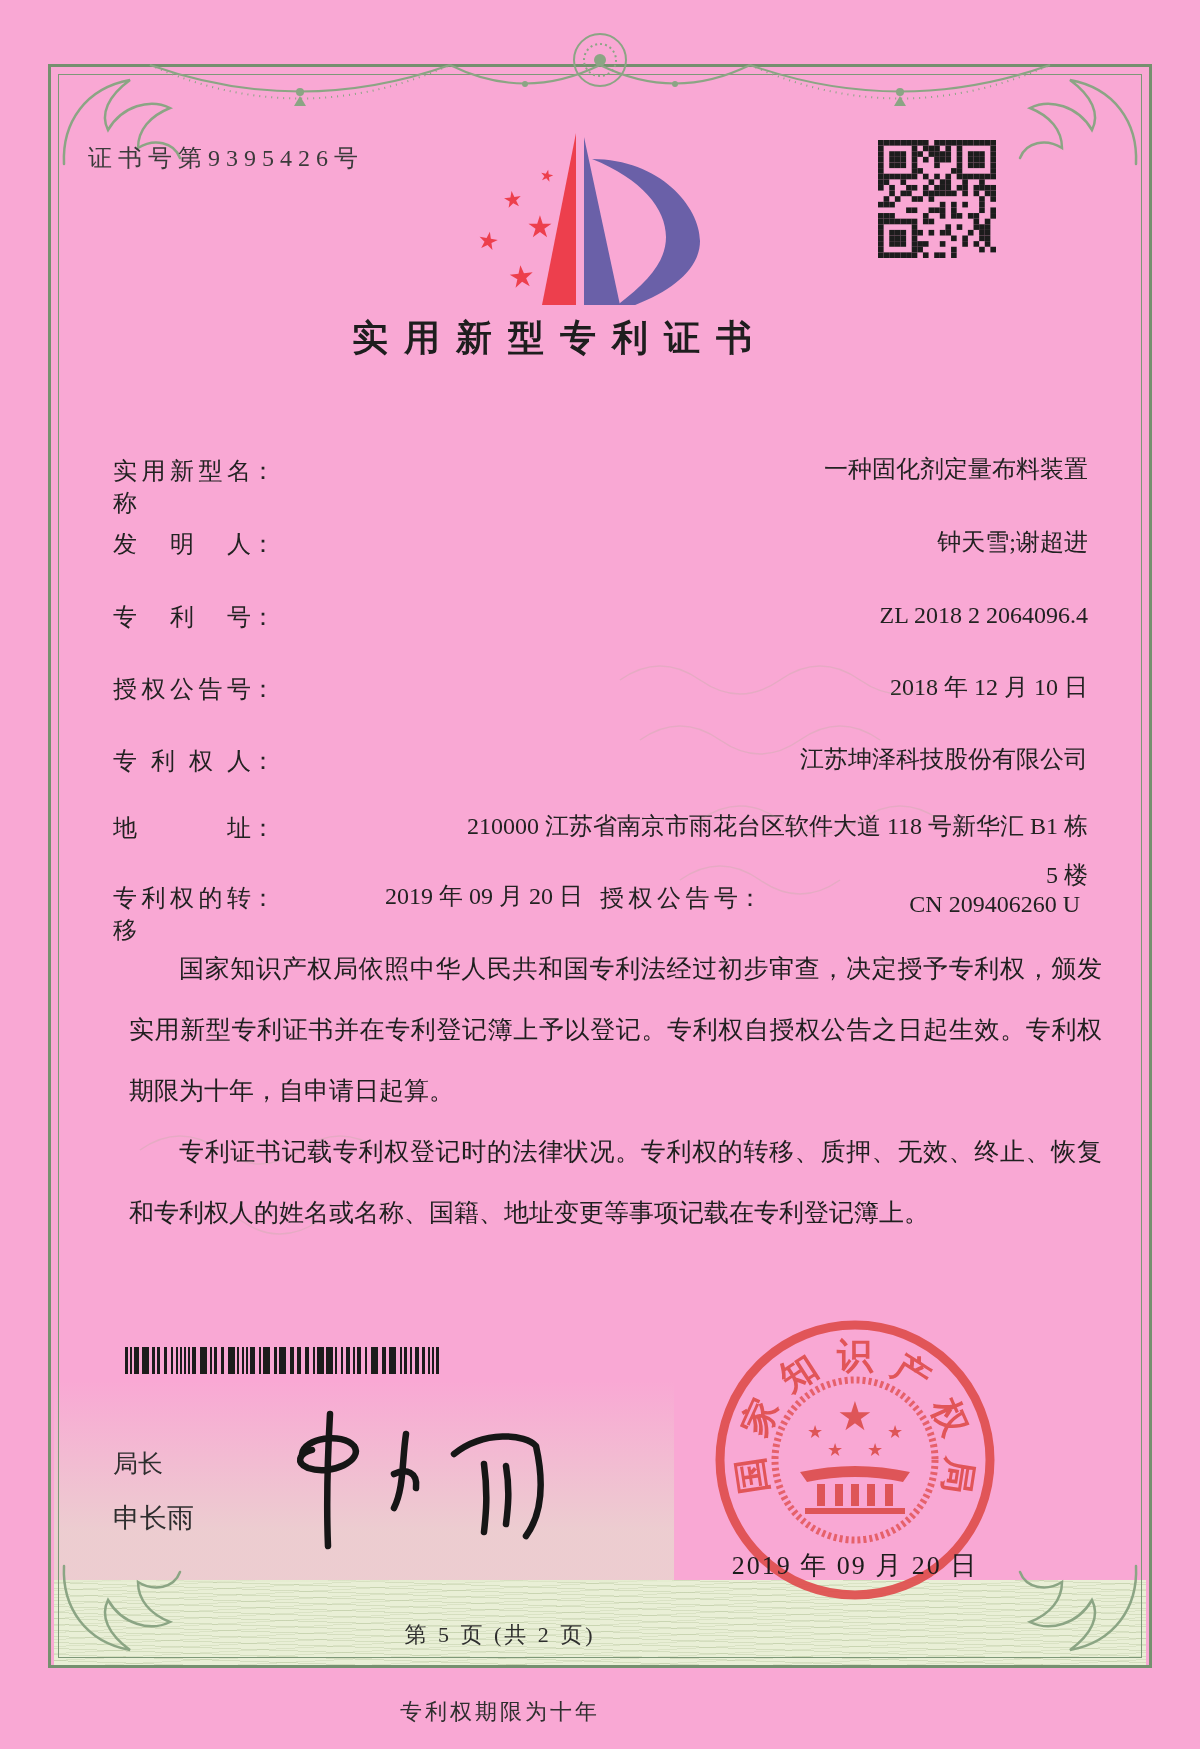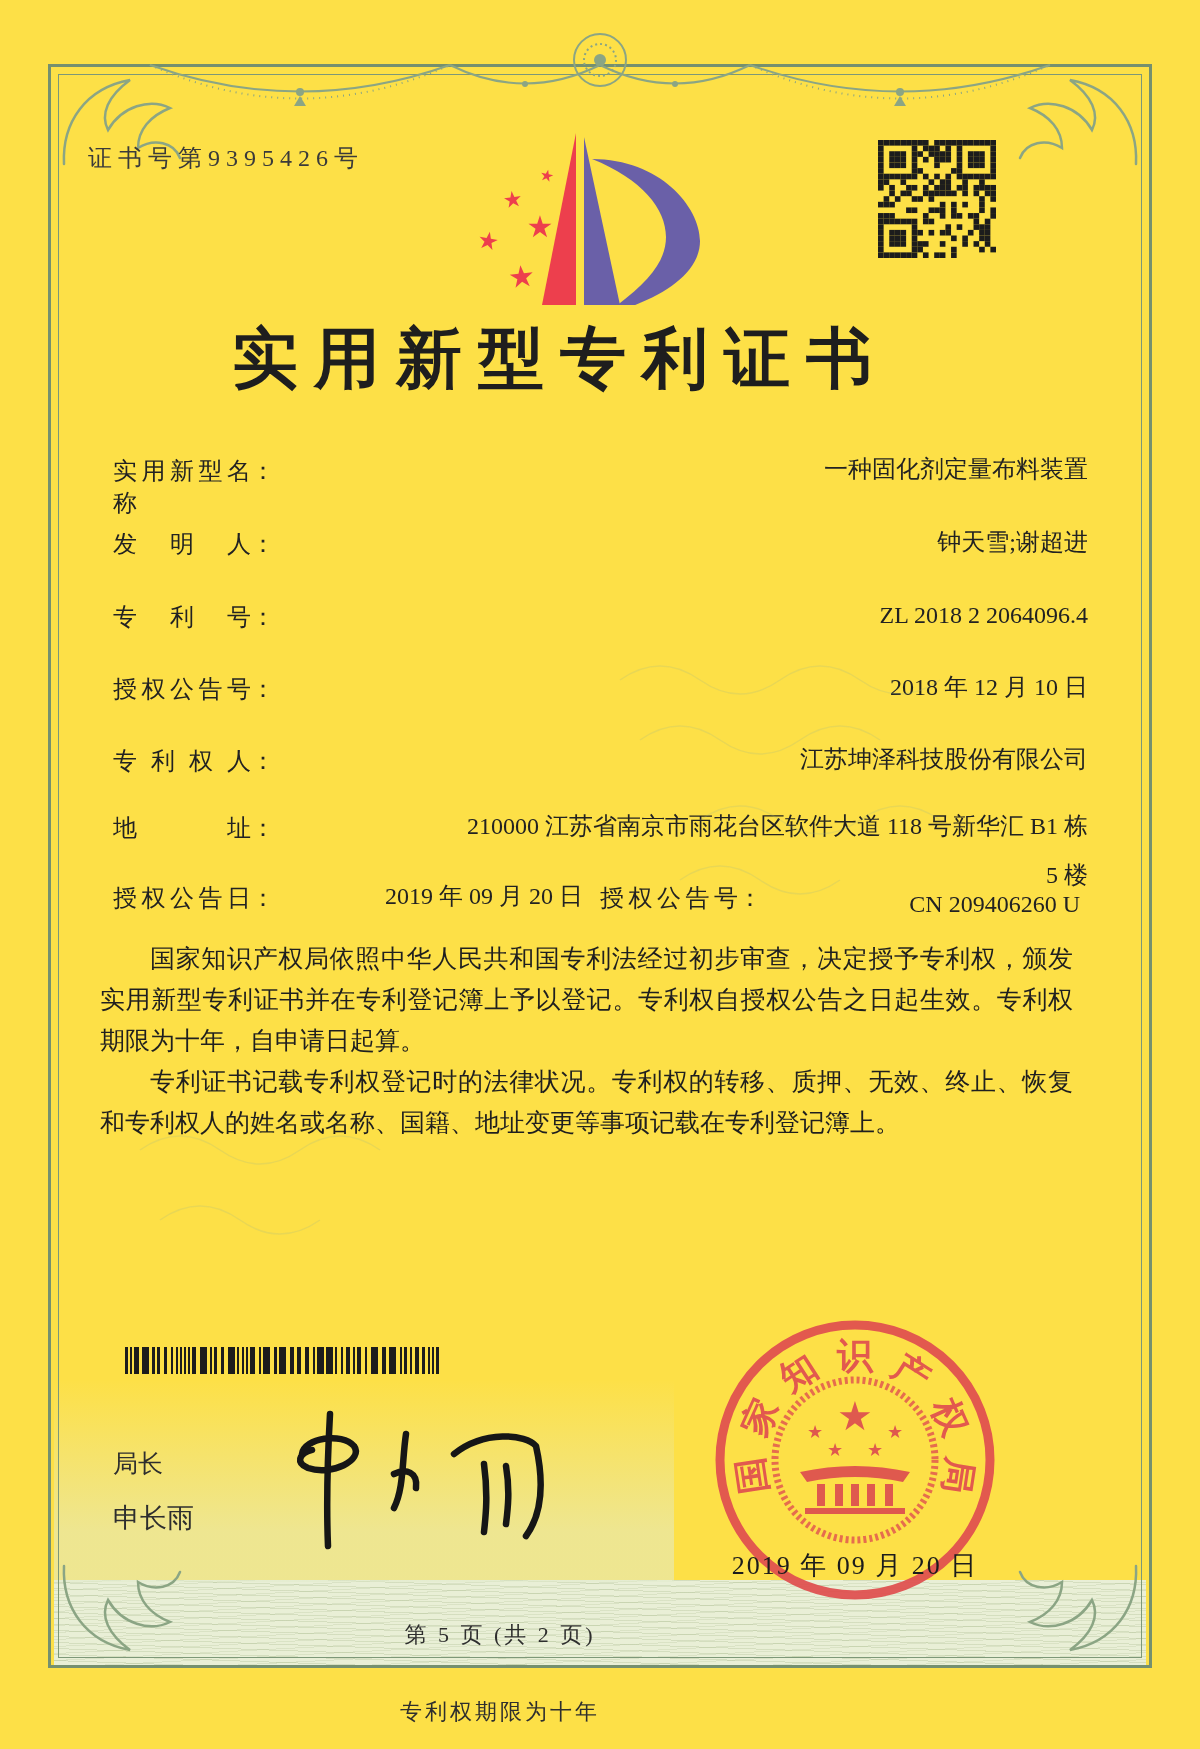--- a/index.html
+++ b/index.html
@@ -1,43 +1,43 @@
 <!DOCTYPE html>
 <html><head>
 <meta charset="utf-8">
 <style>
   html,body{margin:0;padding:0;background:#e8e8e2;}
-  .page{position:relative;width:1200px;height:1749px;background:#fde047;overflow:hidden;
+  .page{position:relative;width:1200px;height:1749px;background:#f9a8d4;overflow:hidden;
         font-family:"Liberation Serif","DejaVu Serif",serif;color:#222;}
   
   .frame-outer{position:absolute;left:48px;top:64px;width:1098px;height:1598px;
                border:3px solid #75906f;z-index:2;}
   .frame-inner{position:absolute;left:58px;top:74px;width:1082px;height:1582px;
                border:1px solid #7d9878;z-index:2;}
   
   .band{position:absolute;left:54px;top:1580px;width:1092px;height:87px;z-index:1;
         background-color:#e9efd6;
         background-image:repeating-linear-gradient(2deg, rgba(150,170,120,.25) 0 1px, transparent 1px 6px),
                          repeating-linear-gradient(-3deg, rgba(150,170,120,.18) 0 1px, transparent 1px 7px);}
   .tint{position:absolute;left:54px;top:1380px;width:620px;height:202px;z-index:1;pointer-events:none;
         background:linear-gradient(180deg, rgba(226,235,205,0) 0%, rgba(226,235,205,.55) 75%);}
   .ornaments{position:absolute;left:0;top:0;width:1200px;height:1749px;z-index:3;pointer-events:none;}
   
   .abs{position:absolute;z-index:5;}
   .cert-no{left:88px;top:142px;font-size:24px;letter-spacing:6px;color:#3a3a3a;}
-  .title{left:0;top:314px;width:1120px;text-align:center;font-size:66px;font-weight:bold;
+  .title{left:0;top:314px;width:1120px;text-align:center;font-size:36px;font-weight:bold;
          letter-spacing:16px;color:#1e1e1e;}
   .field{position:absolute;left:113px;width:975px;font-size:24px;color:#222;display:flex;align-items:flex-start;}
   .flabel{display:inline-block;width:138px;text-align:justify;text-align-last:justify;flex:0 0 138px;}
   .fcolon{flex:0 0 auto;padding-right:12px;}
   .fvalue{flex:1 1 auto;line-height:44px;margin-top:-10px;padding-top:10px;text-align:right;}
   .field .fvalue{line-height:1.2;}
   .addr2{display:block;margin-top:20px;}
   .grant-no{position:absolute;left:600px;top:882px;width:480px;font-size:24px;display:flex;z-index:5;}
-  .paras{left:100px;top:938px;width:973px;font-size:25px;line-height:41px;text-align:justify;color:#1f1f1f;font-family:Liberation Serif, serif;}
+  .paras{left:129px;top:938px;width:973px;font-size:25px;line-height:61px;text-align:justify;color:#1f1f1f;font-family:Liberation Serif, serif;}
   .paras p{margin:0;text-indent:2em;}
   .barcode{left:125px;top:1347px;width:318px;height:27px;font-size:0;white-space:nowrap;overflow:hidden;}
   .barcode span{display:inline-block;height:27px;vertical-align:top;}
   .sig-title{left:113px;top:1447px;font-size:25px;font-family:"Liberation Sans","DejaVu Sans",sans-serif;color:#2e2e2e;}
   .sig-name{left:113px;top:1500px;font-size:27px;font-family:"Liberation Sans","DejaVu Sans",sans-serif;color:#2e2e2e;}
   .signature{left:268px;top:1402px;z-index:6;}
   .seal{left:705px;top:1310px;z-index:5;}
   .seal-date{left:720px;top:1548px;width:270px;text-align:center;font-size:26px;letter-spacing:2px;color:#1c1c1c;z-index:6;}
   .page-num{left:500px;top:1620px;transform:translateX(-50%);font-size:22px;letter-spacing:3px;color:#2e2e2e;z-index:5;}
   .back-note{left:500px;top:1697px;transform:translateX(-50%);font-size:22px;letter-spacing:3px;color:#2e2e2e;z-index:5;}
@@ -366,21 +366,21 @@
   </div>
   <div class="field" style="top:812px">
     <span class="flabel">地址</span>
       <span class="fcolon">：</span>
     <span class="fvalue">
       <span>210000 江苏省南京市雨花台区软件大道 118 号新华汇 B1 栋</span>
       <span class="addr2">5 楼</span>
     </span>
   </div>
   <div class="field" style="top:882px;width:470px">
-    <span class="flabel">授权公告日</span>
+    <span class="flabel">专利权的转移</span>
       <span class="fcolon">：</span>
     <span class="fvalue">2019 年 09 月 20 日</span>
   </div>
   <div class="grant-no">
     <span class="flabel">授权公告号</span>
       <span class="fcolon">：</span>
     <span class="fvalue">CN 209406260 U</span>
   </div>
 
   <div class="abs paras">

